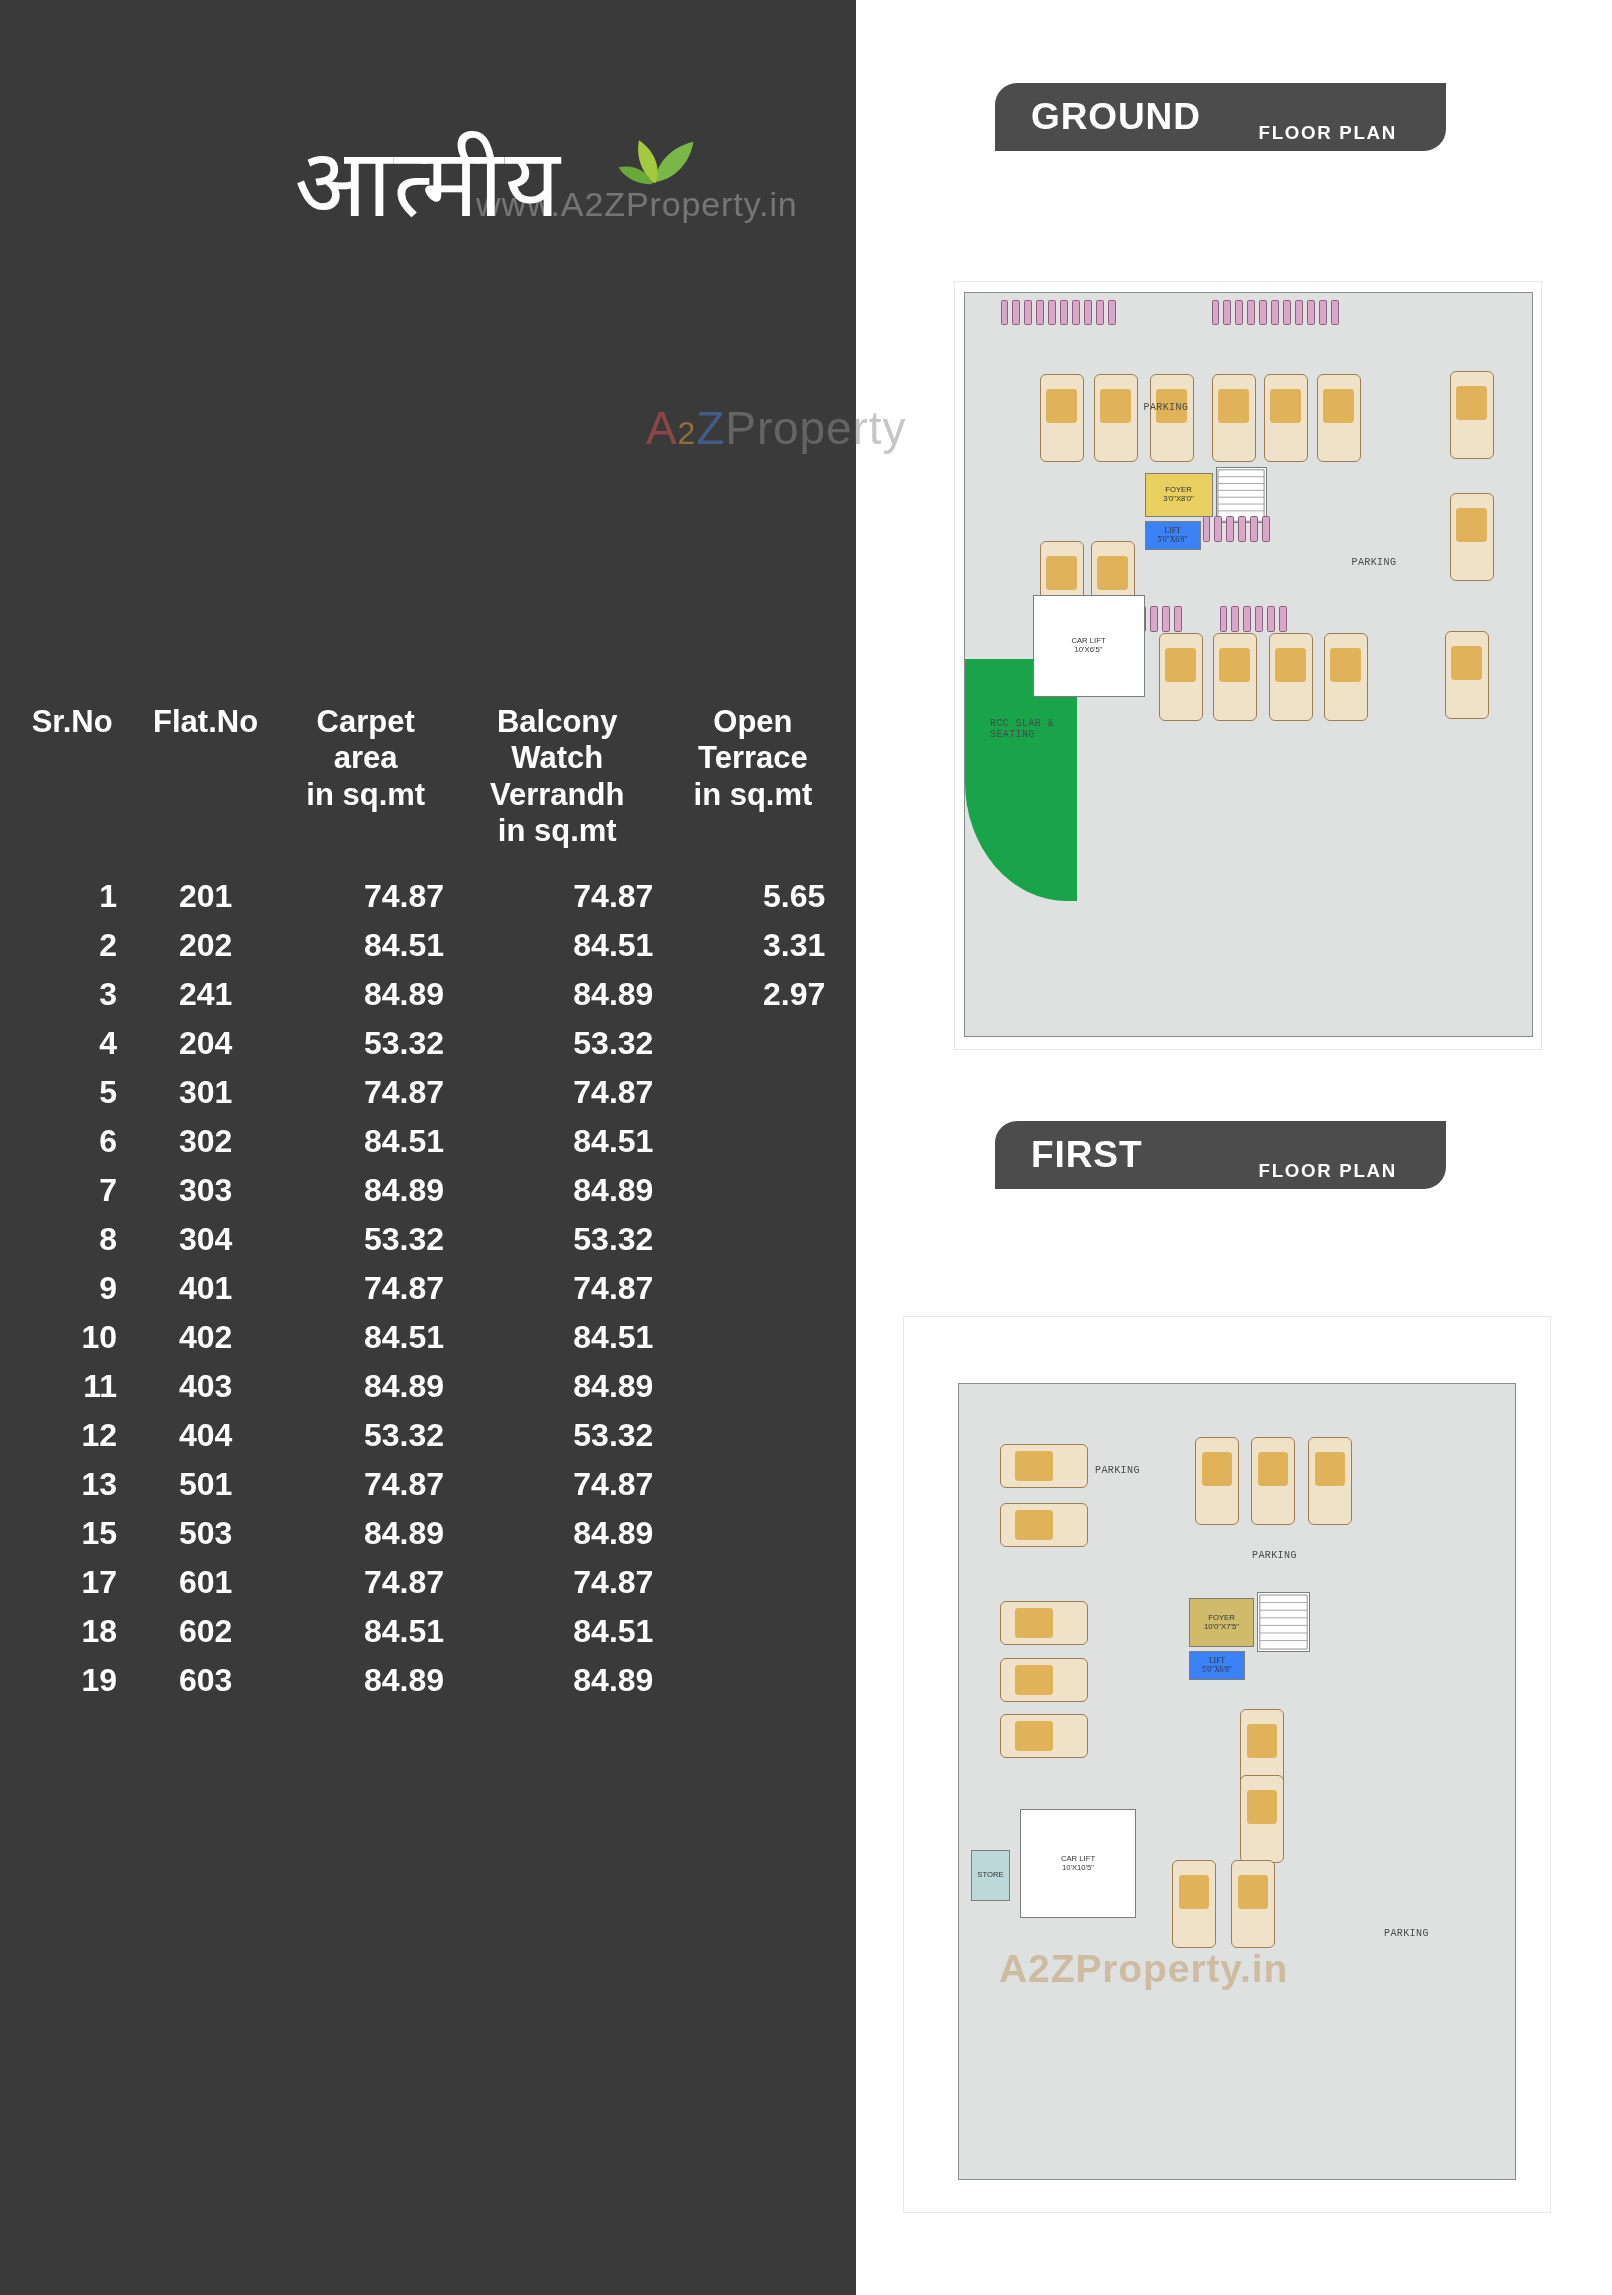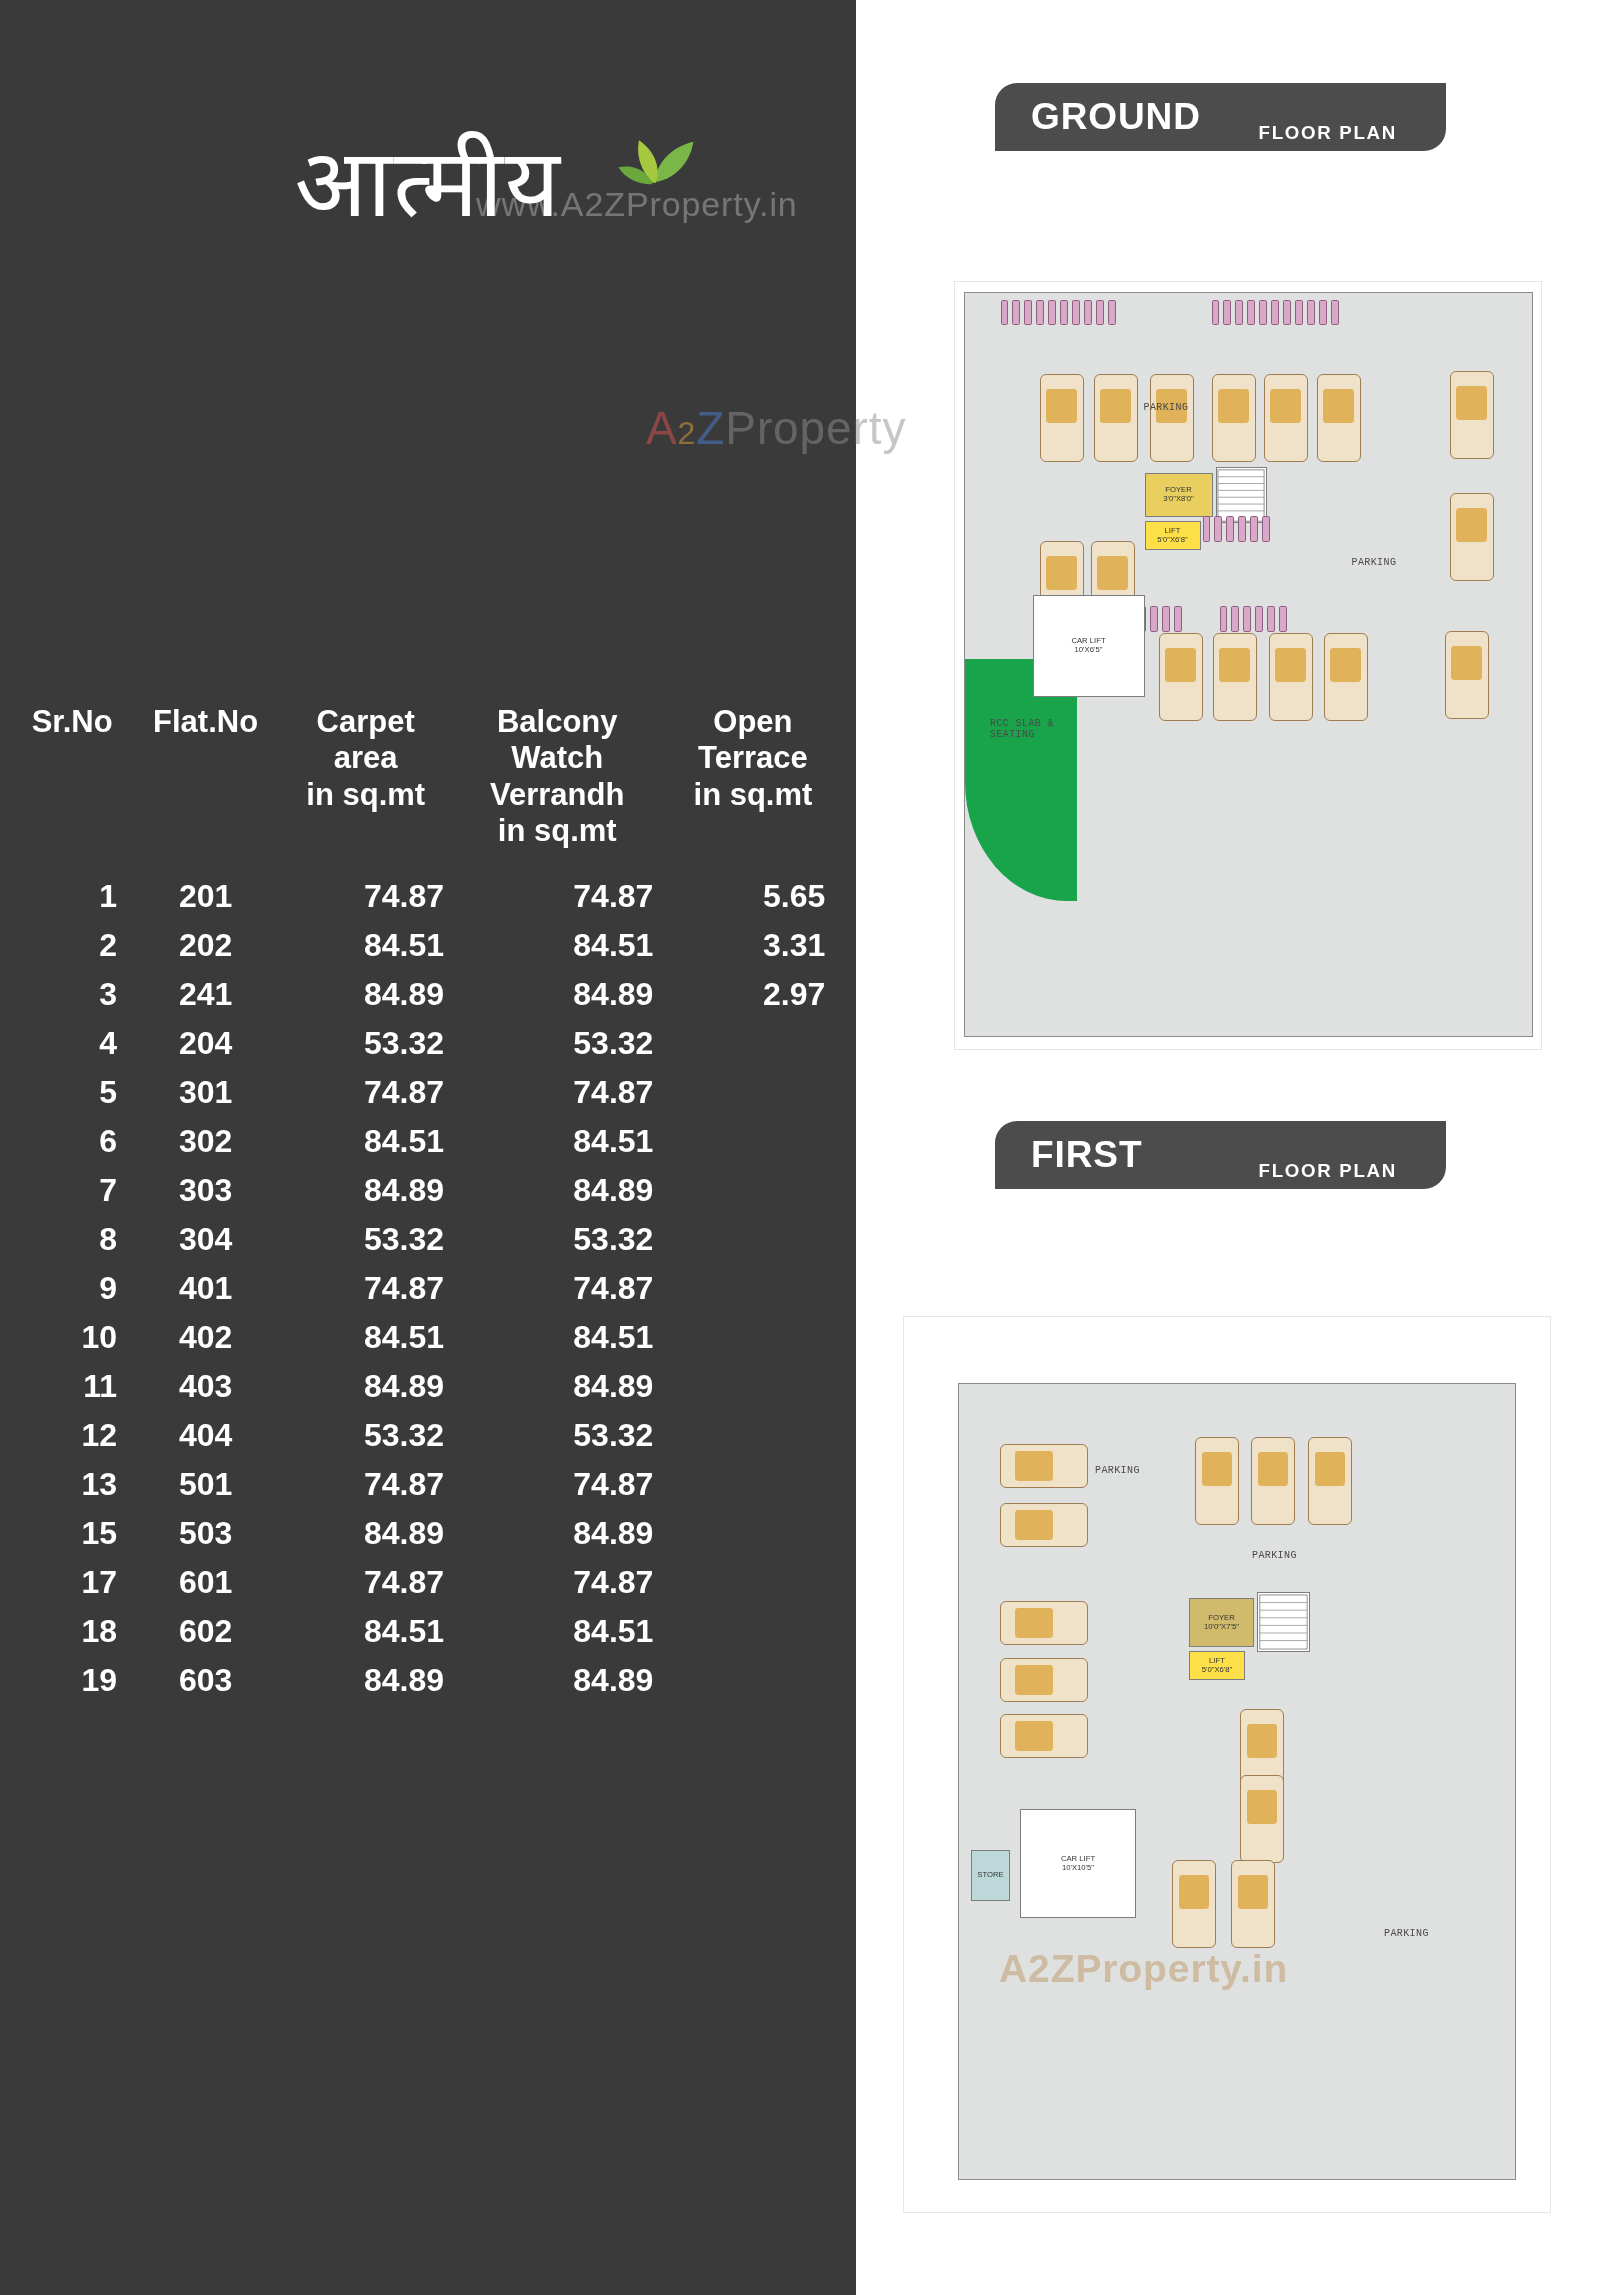--- a/index.html
+++ b/index.html
@@ -196,21 +196,21 @@
     color: #333;
     display: flex;
     align-items: center;
     justify-content: center;
     text-align: center;
     line-height: 1.15;
     background: #ffffff;
   }
   .room.foyer { background: #e8cf5f; }
   .room.foyer2 { background: #cfbb6b; }
-  .room.lift { background: #fde047; }
+  .room.lift { background: #3b82f6; font-family: Liberation Serif, serif; }
   .room.stair { background: #ffffff; }
   .room.store { background: #bcd8d8; }
   .room.carlift { background: #ffffff; }
   .label-sm {
     position: absolute;
     font-size: 10px;
     color: #4a4a4a;
     letter-spacing: 0.4px;
     font-family: Liberation Mono, monospace;
   }

